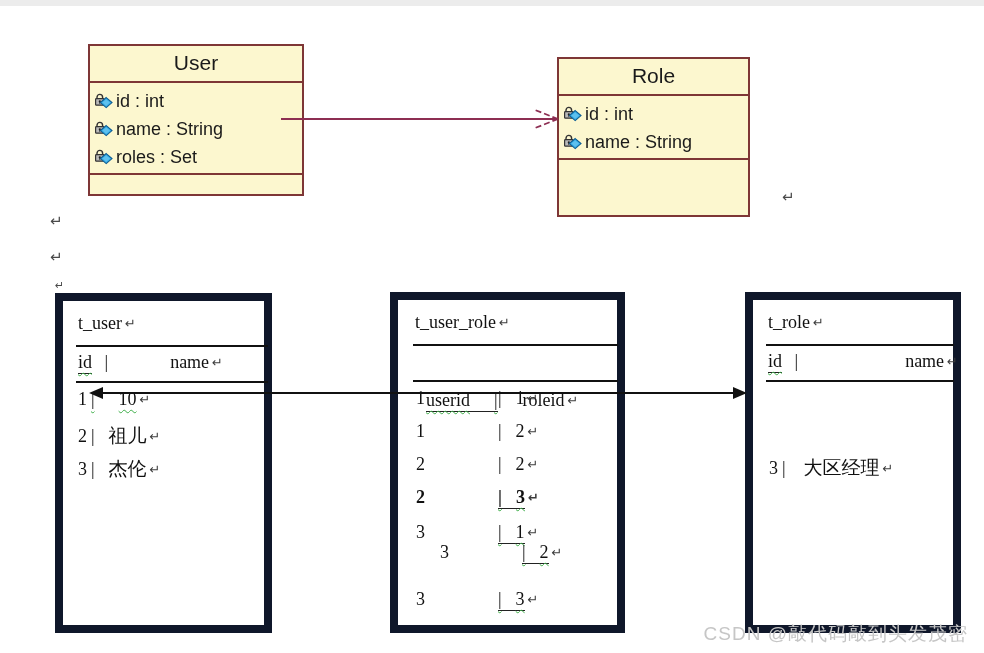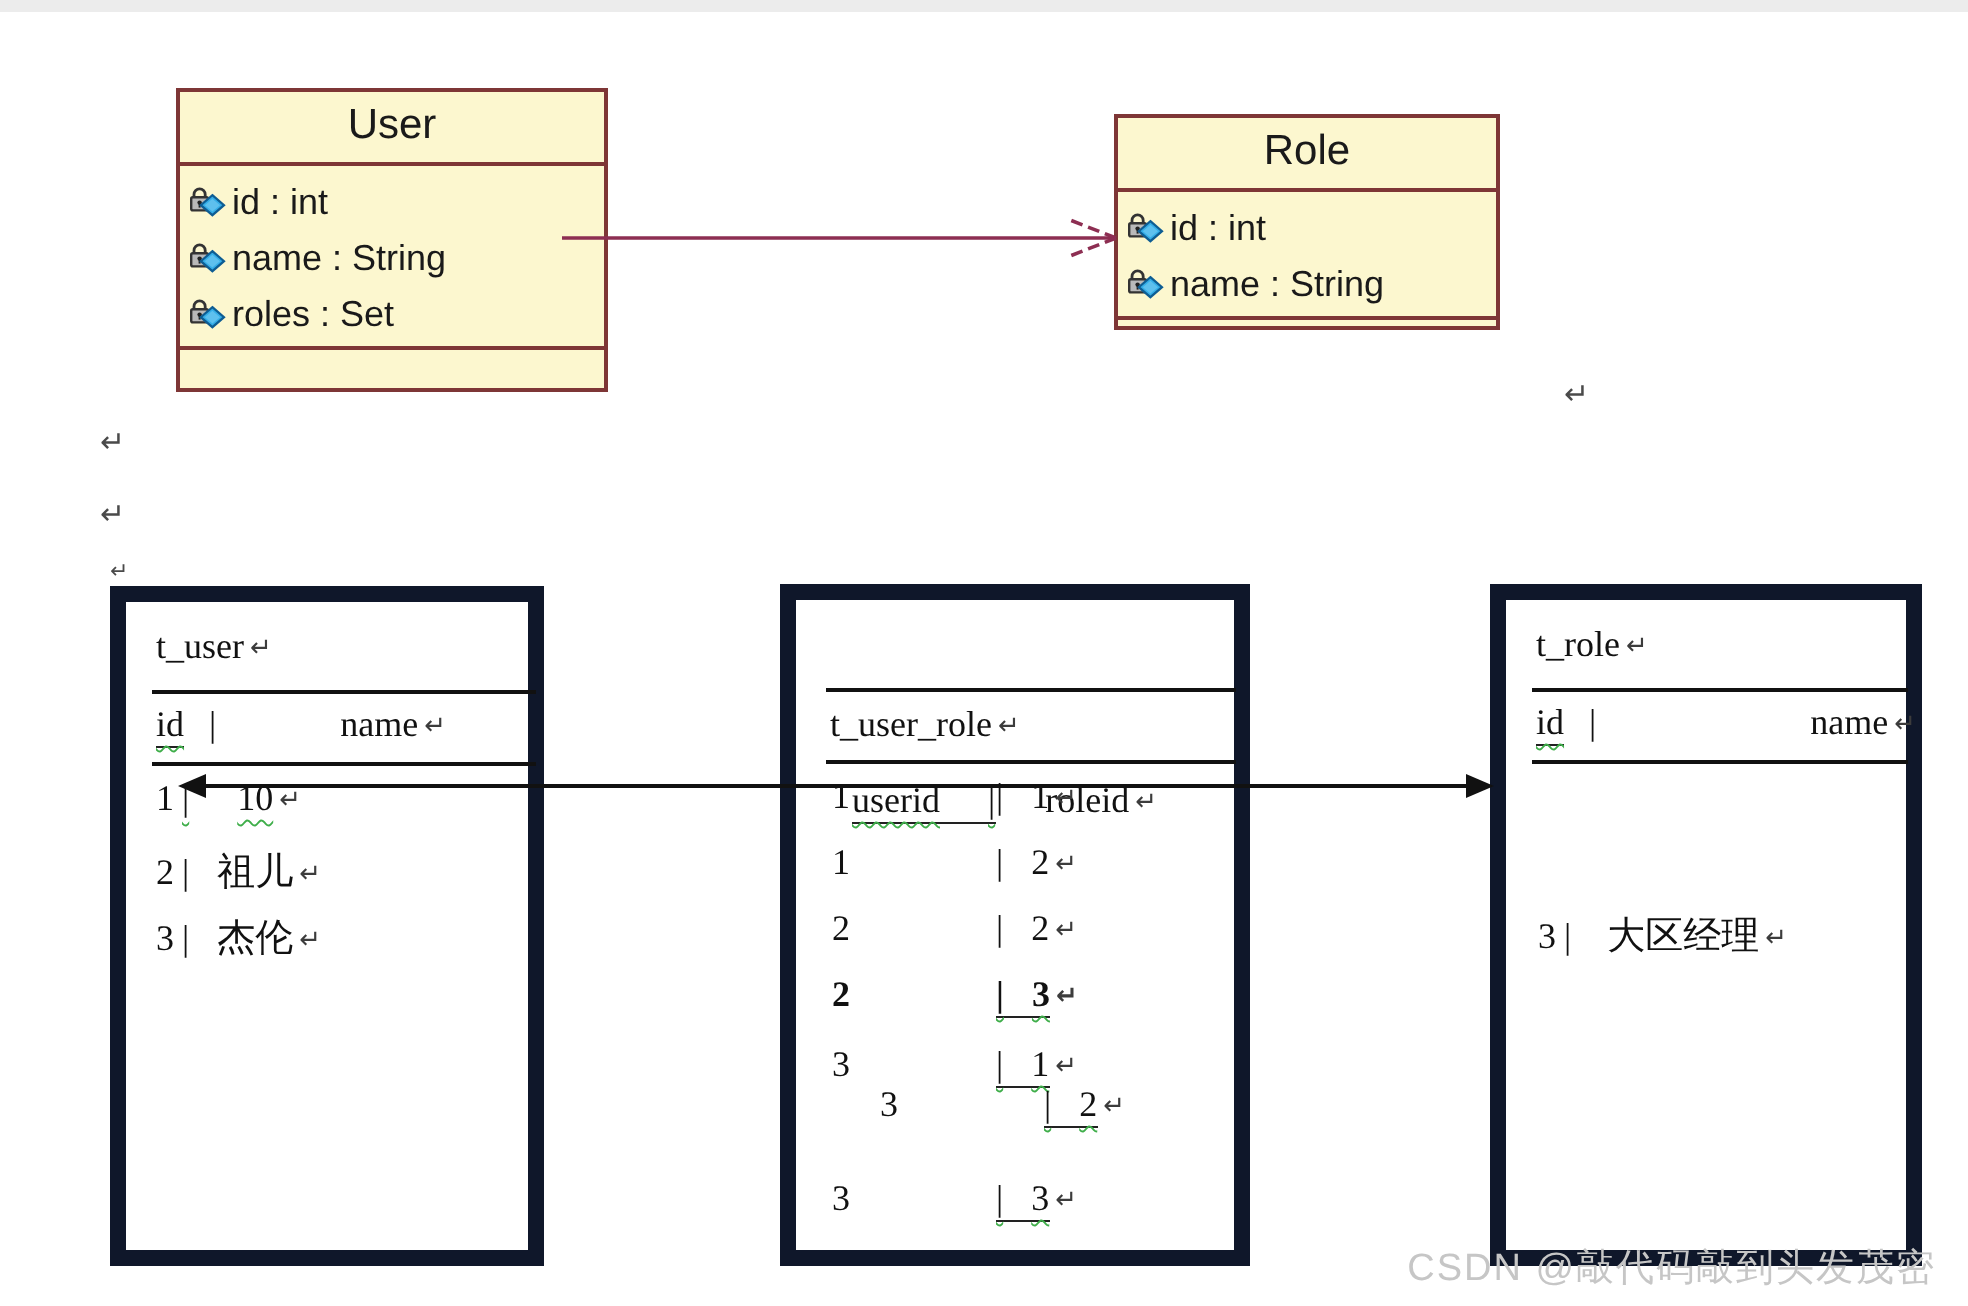--- a/index.html
+++ b/index.html
@@ -121,21 +121,21 @@
           <rect x="5.3" y="8.6" width="1" height="2.2" fill="#222"></rect>
         <polygon points="12.2,4.6 18,9.6 12.2,14.6 6.4,9.6" fill="#35aee8" stroke="#0e5d93" stroke-width="1.1"></polygon>
         <polygon points="12.2,6.4 16,9.6 12.2,12.8 8.4,9.6" fill="#7fd0f2" opacity="0.55"></polygon>
       </svg>
       <span>roles : Set</span>
     </div>
   </div>
   <div class="uml-spacer"></div>
 </div>
 
-<div class="uml-box" style="left:557px; top:57px; width:193px; height:108px;">
+<div class="uml-box" style="left:557px; top:57px; width:193px; height:160px;">
   <div class="uml-title">Role</div>
   <div class="uml-attrs">
     <div class="uml-attr">
       <svg class="attr-icon" viewBox="0 0 19 16">
         <path d="M3 6 V4.2 a2.8 2.8 0 0 1 5.6 0 V6" fill="none" stroke="#333" stroke-width="1.4"></path>
         <rect x="1.6" y="5.6" width="8.4" height="6.6" rx="0.8" fill="#b9b9b9" stroke="#333" stroke-width="1.2"></rect>
         <circle cx="5.8" cy="8.3" r="1.1" fill="#222"></circle>
           <rect x="5.3" y="8.6" width="1" height="2.2" fill="#222"></rect>
         <polygon points="12.2,4.6 18,9.6 12.2,14.6 6.4,9.6" fill="#35aee8" stroke="#0e5d93" stroke-width="1.1"></polygon>
         <polygon points="12.2,6.4 16,9.6 12.2,12.8 8.4,9.6" fill="#7fd0f2" opacity="0.55"></polygon>
@@ -187,21 +187,21 @@
   </div>
   <div class="db-row" style="left:15px; top:122px;">
     <span class="cellw w13">2</span><span>|</span><span style="display:inline-block;width:14px;"></span><span class="zh">祖儿</span><span class="ret">↵</span>
   </div>
   <div class="db-row" style="left:15px; top:155px;">
     <span class="cellw w13">3</span><span>|</span><span style="display:inline-block;width:14px;"></span><span class="zh">杰伦</span><span class="ret">↵</span>
   </div>
 </div>
 
 <div class="db-box" style="left:390px; top:292px; width:235px; height:341px;">
-  <div class="db-title" style="left:17px; top:12px;margin-top:40px;">
+  <div class="db-title" style="left:17px; top:12px;">
     <span>t_user_role</span><span class="ret">↵</span>
   </div>
   <div class="rule" style="left:15px; top:44px; width:205px;"></div>
 
   <div class="db-header" style="left:28px; top:51px;margin-top:39px;">
     <span class="u-sq"><span>userid</span><span style="display:inline-block;width:24px;"></span><span>|</span></span>
     <span style="display:inline-block;width:16px;"></span>
     <span>roleid</span><span class="ret">↵</span>
   </div>
   <div class="rule" style="left:15px; top:80px; width:205px;"></div>

